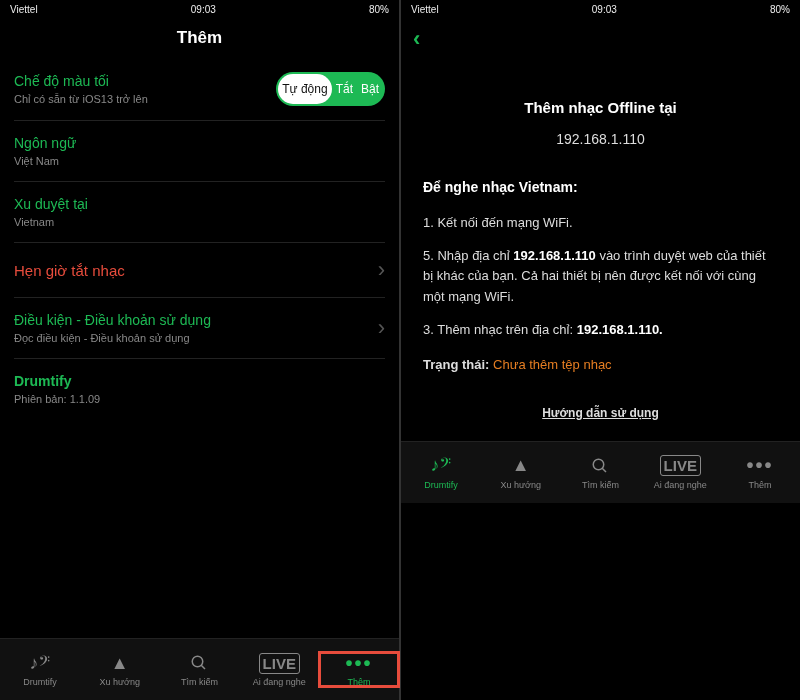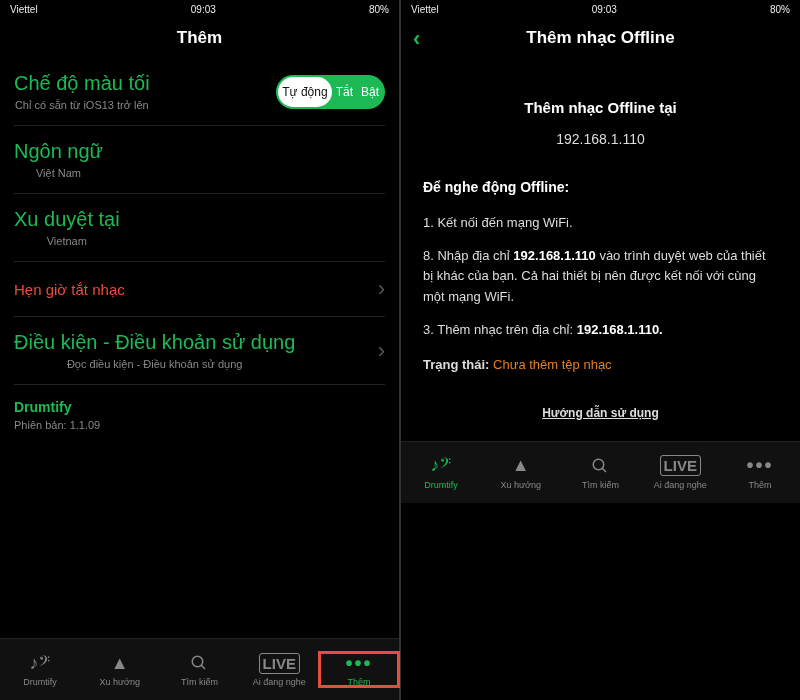--- a/index.html
+++ b/index.html
@@ -53,23 +53,23 @@
 }
 .row {
   border-bottom: 1px solid #222;
   padding: 14px 0;
   display: flex;
   justify-content: space-between;
   align-items: center;
 }
 .row:last-child { border-bottom: none; }
 .row-text { display: flex; flex-direction: column; gap: 4px; }
-.label-sub { font-size: 11px; color: #888; text-align: center; }
+.label-sub { font-size: 11px; color: #888; }
 .green { color: #1db954; }
-.row-main-green { color: #1db954; font-size: 20px; }
+.row-main-green { color: #1db954; font-size: 14px; }
 .row-main-red { color: #e74c3c; font-size: 15px; font-weight: 500; }
 .chevron { color: #555; font-size: 22px; }
 
 .seg-control {
   background: #1db954;
   border-radius: 18px;
   display: flex;
   align-items: center;
   height: 34px;
   padding: 2px;
@@ -256,32 +256,31 @@
 </div>
 
 <div class="phone">
   <div class="status-bar">
     <span>Viettel</span>
     <span>09:03</span>
     <span>80%</span>
   </div>
   <div class="header">
     <span class="back-btn">‹</span>
-    <span>Thêm nhạc Offline</span>
   </div>
 
   <div class="offline-content">
     <div class="offline-title">Thêm nhạc Offline tại</div>
     <div class="offline-ip">192.168.1.110</div>
 
-    <div class="offline-heading">Để nghe động Offline:</div>
+    <div class="offline-heading">Để nghe nhạc Vietnam:</div>
 
     <div class="offline-step">1. Kết nối đến mạng WiFi.</div>
     <div class="offline-step">
-      <span>8. Nhập địa chỉ </span><b>192.168.1.110</b><span> vào trình duyệt web của thiết bị khác của bạn. Cả hai thiết bị nên được kết nối với cùng một mạng WiFi.</span>
+      <span>5. Nhập địa chỉ </span><b>192.168.1.110</b><span> vào trình duyệt web của thiết bị khác của bạn. Cả hai thiết bị nên được kết nối với cùng một mạng WiFi.</span>
     </div>
     <div class="offline-step">
       <span>3. Thêm nhạc trên địa chỉ: </span><b>192.168.1.110.</b>
     </div>
 
     <div class="status-row">
       <span>Trạng thái: </span><span class="status-val">Chưa thêm tệp nhạc</span>
     </div>
 
     <div class="guide-link">Hướng dẫn sử dụng</div>

